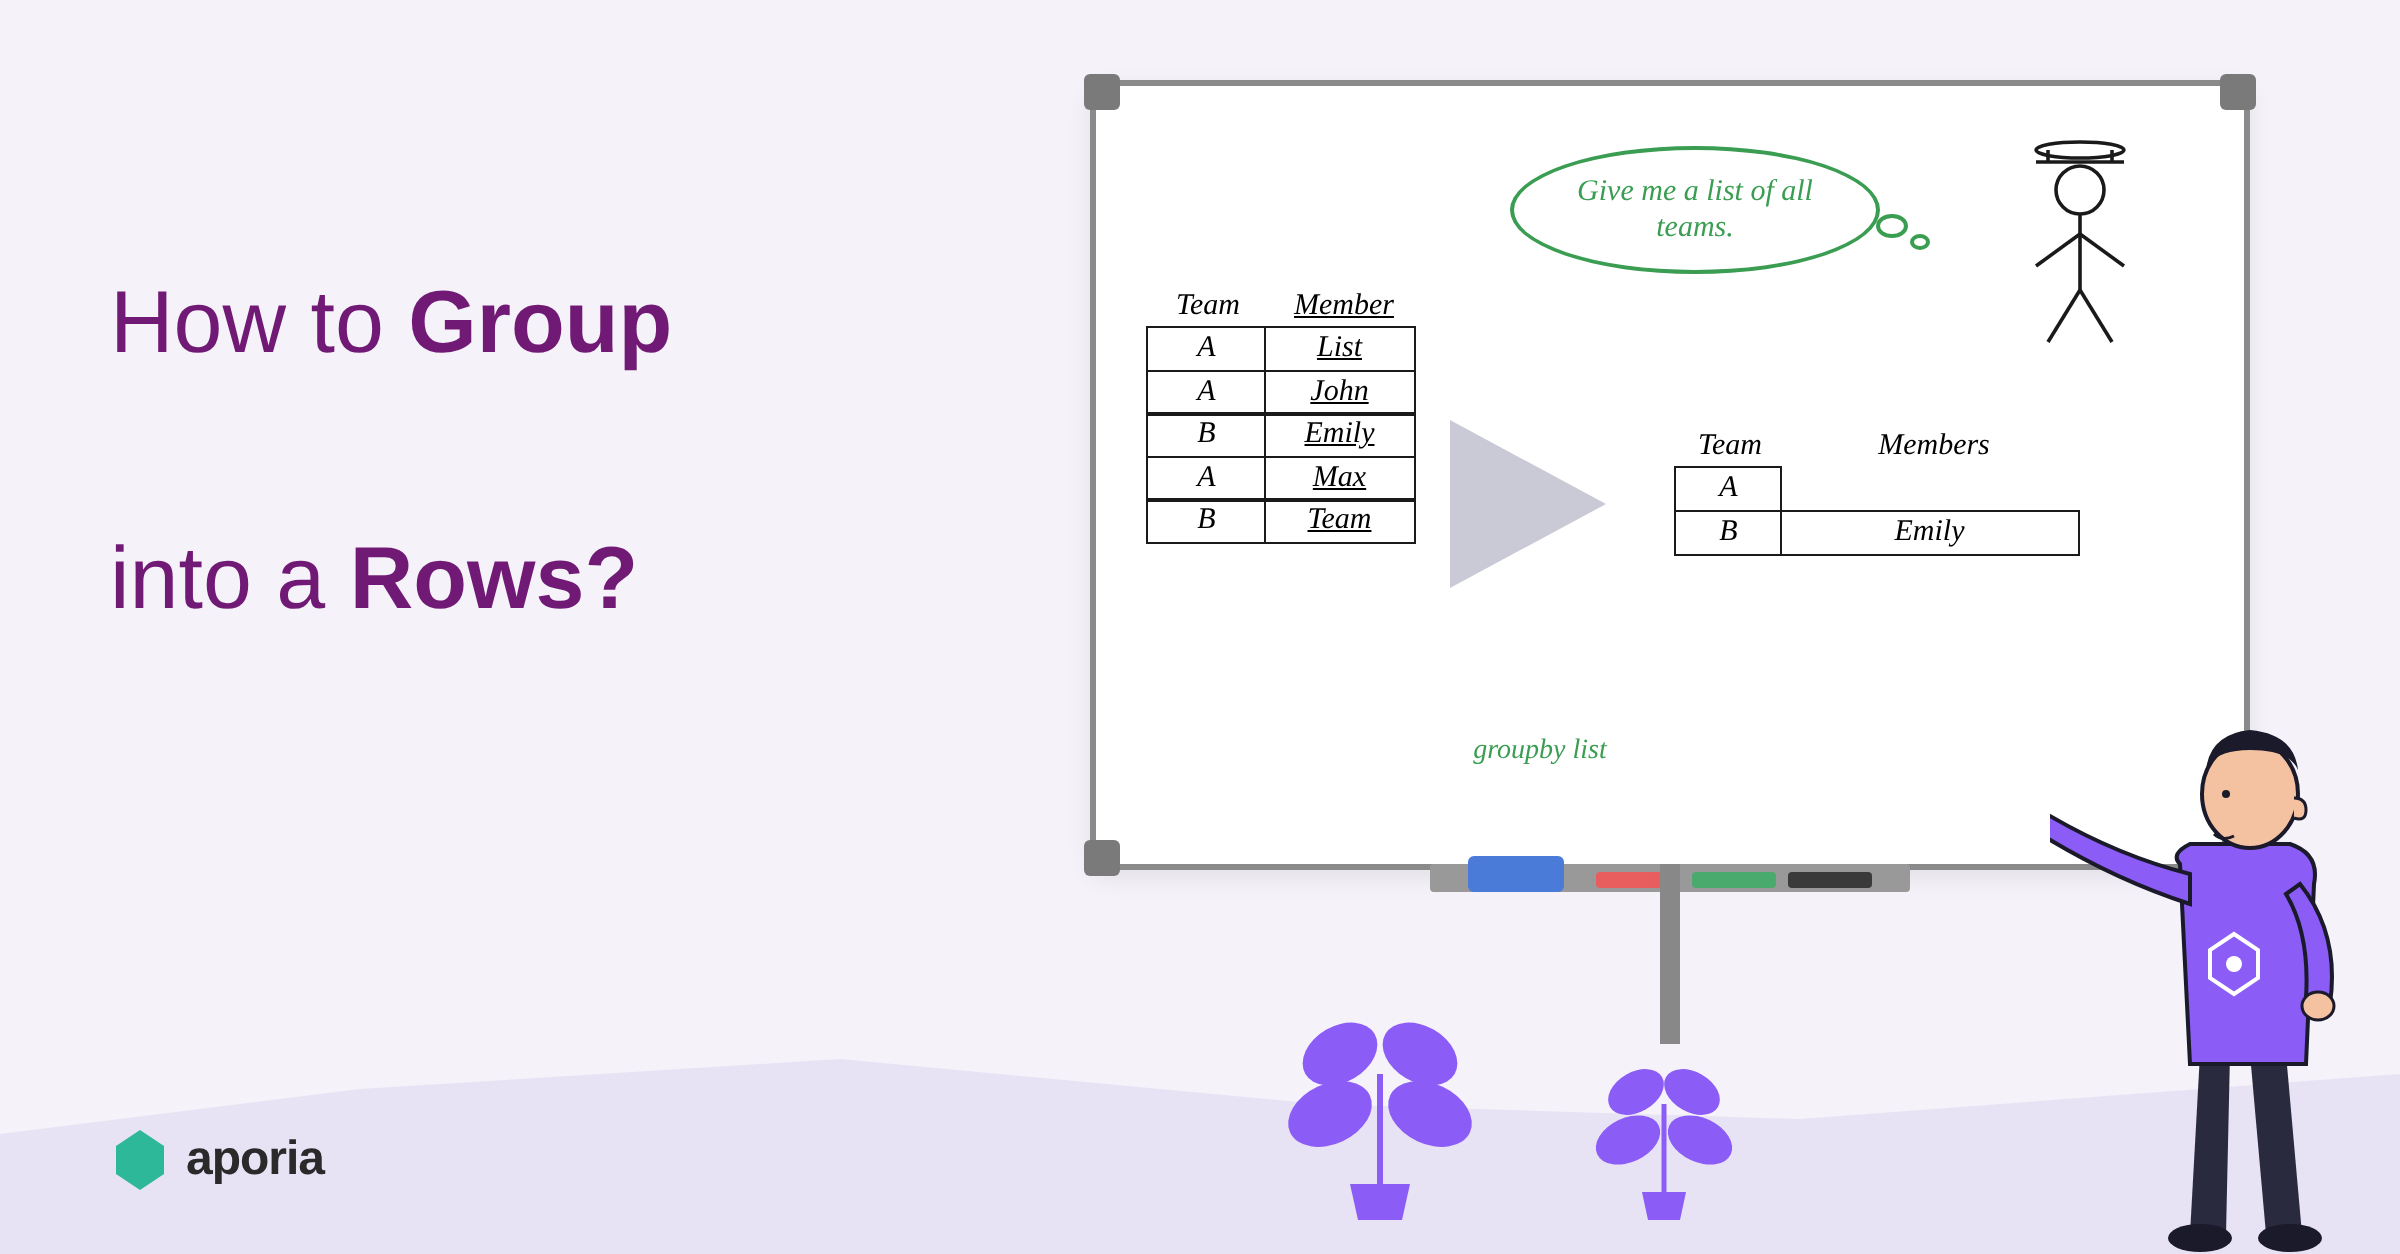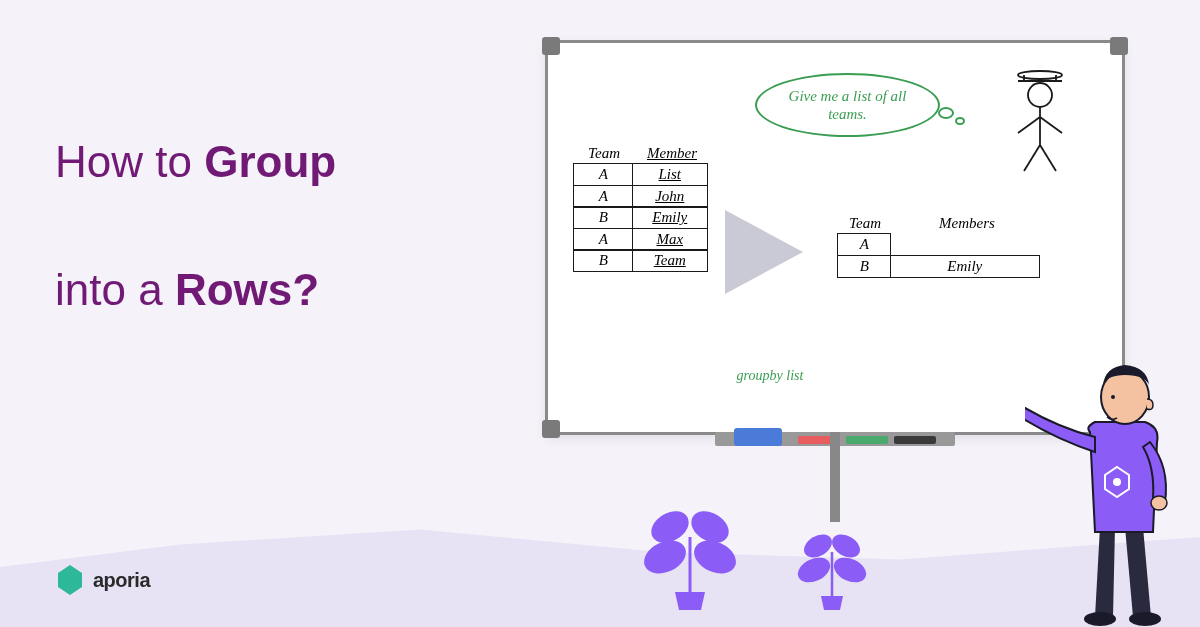--- a/index.html
+++ b/index.html
@@ -32,21 +32,21 @@
   .title .bold { font-weight: 700; }
   .logo {
     position: absolute;
     left: 55px;
     bottom: 30px;
     display: flex;
     align-items: center;
     gap: 8px;
   }
   .logo-text {
-    font-size: 20px;
+    font-size: 24px;
     font-weight: 600;
     color: #2a2a2a;
     letter-spacing: -0.5px;
   }
   .whiteboard {
     position: absolute;
     right: 75px;
     top: 40px;
     width: 580px;
     height: 395px;

